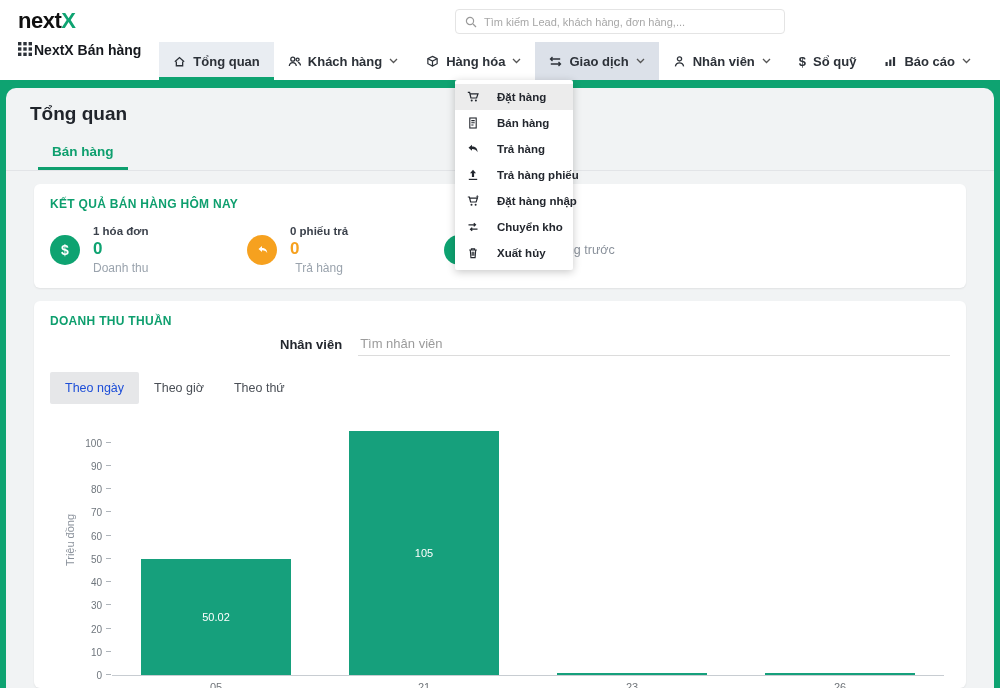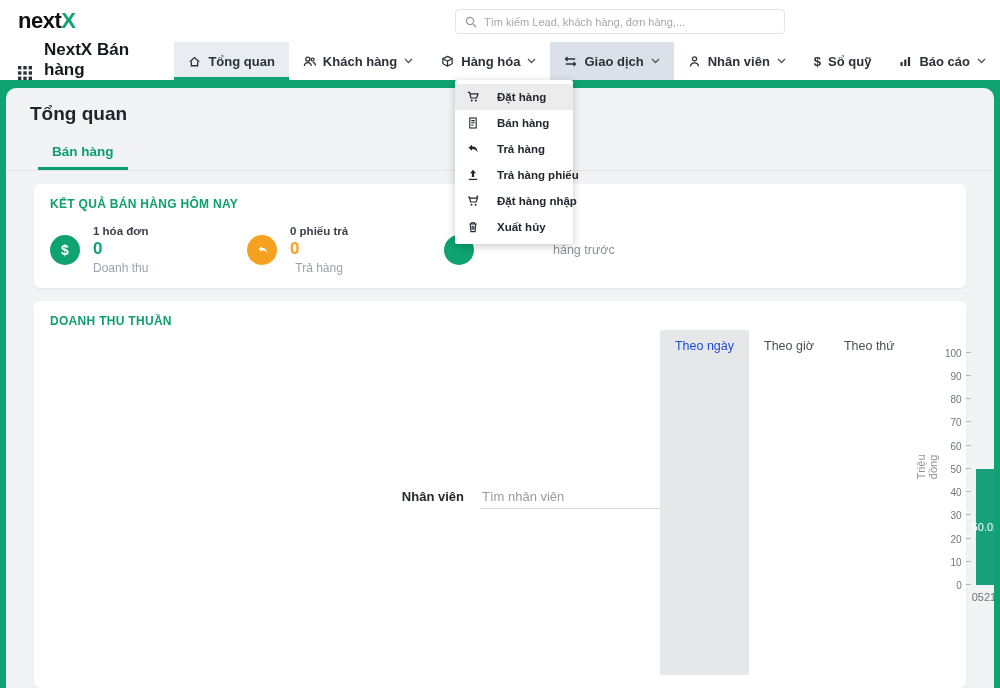--- a/index.html
+++ b/index.html
@@ -16,21 +16,21 @@
   .searchbox {
     position:absolute; left:455px; top:9px; width:330px; height:25px;
     border:1px solid #e4e4e4; border-radius:4px; background:#fff;
     display:flex; align-items:center; gap:7px; padding:0 9px;
   }
   .searchbox input { border:none; outline:none; flex:1; font-size:11px; color:#444; font-family:inherit; }
   .searchbox input::placeholder { color:#a7a7a7; }
 
   
   .navbar { height:38px; background:#fff; display:flex; align-items:stretch; }
-  .brand { display:flex; align-items:flex-end; gap:12px; margin:0 18px 0 18px; font-size:17px; font-weight:bold; color:#15181d; }
+  .brand { display:flex; align-items:flex-start; gap:2px; margin:0 18px 0 18px; font-size:14px; font-weight:bold; color:#15181d; }
   .nav-items { display:flex; align-items:stretch; }
   .nav-item { display:flex; align-items:center; gap:7px; padding:0 14px; font-size:13px; font-weight:600; color:#2c3138; cursor:pointer; white-space:nowrap; }
   .nav-item.active { background:#e9edf2; box-shadow: inset 0 -3px 0 #0ea371; }
   .nav-item.open { background:#dce1e9; }
   .nicon { display:flex; align-items:center; }
   .dollar-glyph { font-weight:bold; font-size:13px; line-height:1; }
 
   
   .main { height:608px; background:#0ea371; padding:8px 6px 0 6px; }
   .panel { height:600px; background:#f1f3f4; border-radius:10px 10px 0 0; overflow:hidden; display:flex; flex-direction:column; }
@@ -45,21 +45,21 @@
   .stats { display:flex; margin-top:14px; align-items:center; }
   .stat { display:flex; align-items:center; gap:13px; width:197px; }
   .stat-icon { width:30px; height:30px; border-radius:50%; flex:0 0 30px; display:flex; align-items:center; justify-content:center; color:#fff; font-weight:bold; font-size:14px; }
   .stat-top { font-size:11.5px; font-weight:600; color:#3c424c; }
   .stat-value { font-size:17px; font-weight:bold; margin:2px 0; }
   .stat-label { font-size:12px; color:#9aa3ad;text-align:center; }
   .stat.third { width:auto; }
   .stat.third .partial { margin-left:66px; font-size:12.5px; color:#8a919b; }
 
   
-  .card.revenue { flex:1; display:flex; flex-direction:row; }
+  .card.revenue { flex:1; display:flex; flex-direction:column; }
   .staff-row { display:flex; align-items:center; margin:4px 0 0 230px; }
   .staff-label { font-size:13px; font-weight:bold; color:#23272e; }
   .staff-row input { flex:1; margin-left:16px; border:none; border-bottom:1px solid #dcdcdc; outline:none; font-size:13px; padding:4px 2px; color:#444; font-family:inherit; }
   .staff-row input::placeholder { color:#9b9b9b; }
   .chart-tabs { display:flex; margin-top:16px; }
   .chart-tab { padding:9px 15px; font-size:12.5px; color:#4a4f56; cursor:pointer; }
   .chart-tab.active { background:#e6e7e9; color:#1d4ed8; border-radius:2px; }
 
   
   .chart-region { position:relative; flex:1; margin-top:12px; }
@@ -352,19 +352,27 @@
           <path d="M.8 2h1.6L3.6 7h5.5l1.3-3.8H3"></path>
           <circle cx="4.5" cy="9.7" r="1" fill="#23272e" stroke="none"></circle>
           <circle cx="8.6" cy="9.7" r="1" fill="#23272e" stroke="none"></circle>
           <path d="M10.3.4v2M9.5 1.6l.8.9.8-.9" stroke-width="1"></path>
         </svg>
     </span>
     <span>Đặt hàng nhập</span>
   </div>
   <div class="dd-item">
     <span class="ddicon">
+      <svg width="12" height="12" viewBox="0 0 12 12" fill="none" stroke="#23272e" stroke-width="1.2">
+          <path d="M1.5 3.8h7M6.8 2.2 8.5 3.8 6.8 5.4M10.5 8.2h-7M5.2 6.6 3.5 8.2l1.7 1.6"></path>
+        </svg>
+    </span>
+    <span>Chuyển kho</span>
+  </div>
+  <div class="dd-item">
+    <span class="ddicon">
       <svg width="12" height="12" viewBox="0 0 12 12" fill="none" stroke="#23272e" stroke-width="1.1">
           <path d="M2.2 3h7.6M4.4 3V1.8h3.2V3M3.3 3l.6 7.6h4.2L8.7 3M5.2 4.8v4M6.8 4.8v4"></path>
         </svg>
     </span>
     <span>Xuất hủy</span>
   </div>
 </div>
 
 </body></html>

